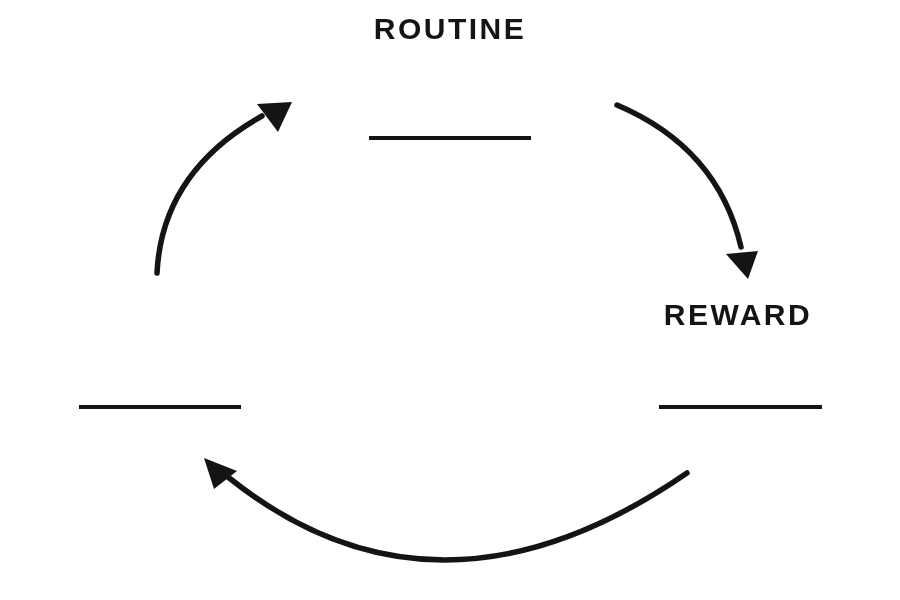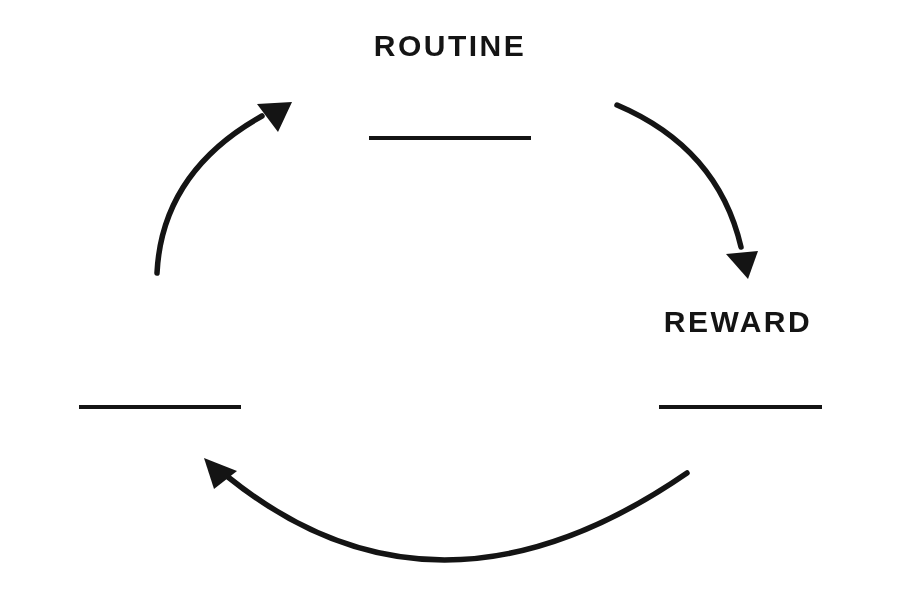--- a/index.html
+++ b/index.html
@@ -19,23 +19,23 @@
   .node-label {
     position: absolute;
     font-size: 30px;
     font-weight: 700;
     letter-spacing: 2.5px;
     line-height: 36px;
     text-align: center;
     color: var(--ink, #141414);
     white-space: nowrap;
   }
-  .label-routine { left: 300px; top: 28px;  width: 300px; }
+  .label-routine { left: 300px; top: 11px;  width: 300px; }
   .label-cue     { left: 56px;  top: 296px; width: 200px; }
-  .label-reward  { left: 588px; top: 304px; width: 300px; }
+  .label-reward  { left: 588px; top: 297px; width: 300px; }
   .underline {
     position: absolute;
     height: 4px;
     background: var(--ink, #141414);
   }
   .underline-routine { left: 369px; top: 136px; width: 162px; }
   .underline-cue     { left: 79px;  top: 405px; width: 162px; }
   .underline-reward  { left: 659px; top: 405px; width: 163px; }
   .arrows-svg {
     position: absolute;

